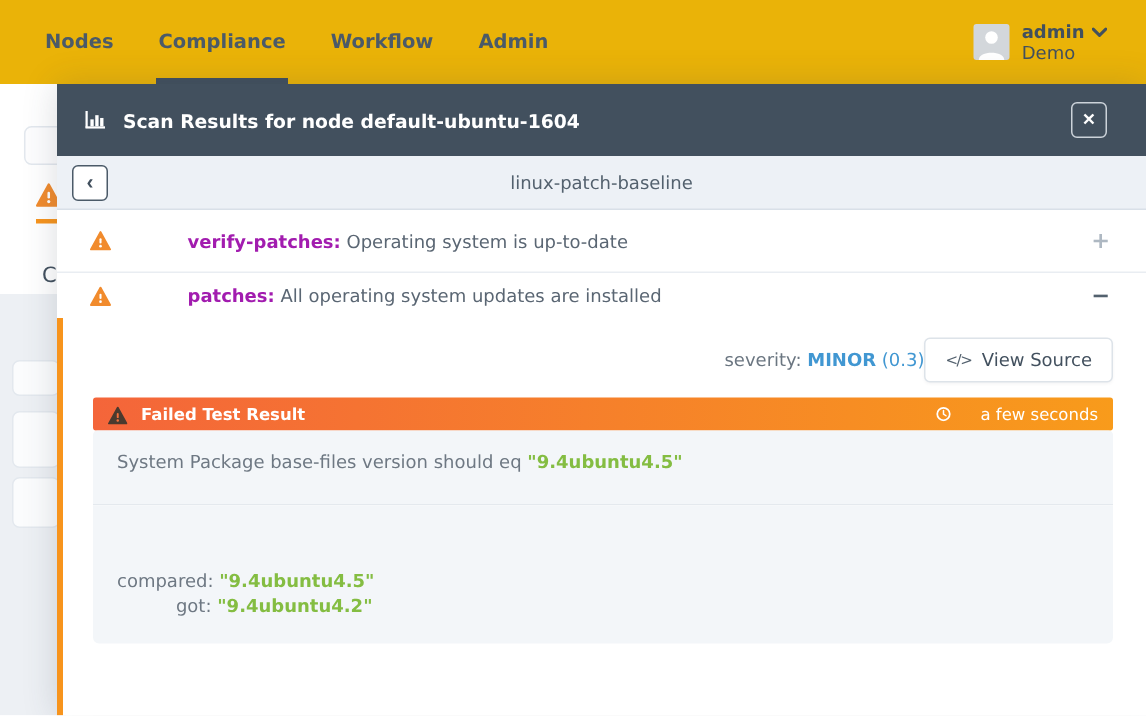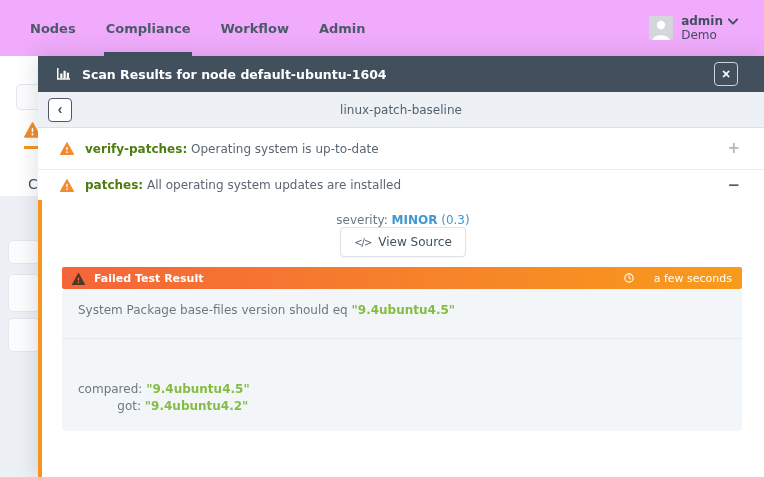--- a/index.html
+++ b/index.html
@@ -12,66 +12,66 @@
   .bg-card { position:absolute; background:#fbfcfd; border:1px solid #e3e8ee; border-radius:5px; }
   .bg-card-1 { left:16px; top:84px; width:30px; height:26px; background:#fdfdfe; }
   .bg-card-2 { left:8px; top:240px; width:32px; height:24px; }
   .bg-card-3 { left:8px; top:274px; width:32px; height:38px; }
   .bg-card-4 { left:8px; top:318px; width:32px; height:34px; }
   .bg-tri { position:absolute; left:24px; top:122px; width:17px; height:16px; }
   .bg-orange-bar { position:absolute; left:24px; top:146px; width:15px; height:3px; background:#f7941d; }
   .bg-letter { position:absolute; left:28px; top:176px; font-size:14px; color:#42505e; }
 
   
-  .nav { position:absolute; left:0; top:0; width:764px; height:56px; background:#f0abfc;
+  .nav { position:absolute; left:0; top:0; width:764px; height:56px; background:#eab308;
          display:flex; align-items:center; justify-content:space-between; padding:0 26px 0 30px; }
   .nav-items { display:flex; height:100%; align-items:center; gap:30px; }
   .nav-item { position:relative; height:100%; display:flex; align-items:center;
               font-size:13px; font-weight:600; color:#4b5a68; cursor:pointer; text-decoration:none; }
   .nav-item.active::after { content:""; position:absolute; left:-2px; right:-2px; bottom:0;
               height:4px; background:#42505e; }
   .nav-user { display:flex; align-items:center; gap:8px; cursor:pointer; }
   .avatar { width:24px; height:24px; background:#d3d7db; border-radius:2px; overflow:hidden;
             display:flex; align-items:flex-end; justify-content:center; }
   .user-text { display:flex; flex-direction:column; line-height:14px; }
   .user-name { font-size:12px; font-weight:600; color:#42505e; display:flex; align-items:center; gap:5px; }
   .user-org  { font-size:12px; color:#42505e; }
 
   
   .modal { position:absolute; left:38px; top:56px; width:726px; height:421px; background:#fff;
            box-shadow:0 0 22px rgba(50,62,80,0.18); display:flex; flex-direction:column; }
-  .modal-header { height:36px; background:#42505e; display:flex; align-items:center;
+  .modal-header { height:48px; background:#42505e; display:flex; align-items:center;
                   padding:0 26px 0 18px; flex:0 0 auto; }
   .modal-title { color:#fff; font-size:12.5px; font-weight:600; margin-left:11px; flex:1; }
   .close-btn { width:24px; height:24px; background:transparent; border:1.5px solid #ccd3da;
                border-radius:4px; color:#fff; font-size:11px; font-weight:bold; line-height:1;
                display:flex; align-items:center; justify-content:center; cursor:pointer; }
   .modal-subheader { height:36px; background:#edf1f6; border-bottom:1px solid #d9e0e8;
                      display:flex; align-items:center; padding:0 10px; flex:0 0 auto; position:relative; }
   .back-btn { width:24px; height:24px; background:#fff; border:1.5px solid #4b5a68; border-radius:4px;
               color:#42505e; font-size:14px; font-weight:bold; line-height:1; cursor:pointer;
               display:flex; align-items:center; justify-content:center; padding-bottom:2px; }
   .breadcrumb { position:absolute; left:0; right:0; text-align:center; font-size:12px; color:#53616e; }
 
   
   .control-row { display:flex; align-items:center; padding:0 24px 0 22px; background:#fff; flex:0 0 auto; }
   .control-row.first { height:42px; border-bottom:1px solid #e9edf2; }
   .control-row.second { height:30px; }
   .warn-icon { width:14px; height:13px; flex:0 0 auto; display:inline-flex; }
   .control-text { font-size:12px; color:#5a6673; margin-left:11px; flex:1; }
-  .control-text b { color:#4d7c0f; font-weight:700; }
+  .control-text b { color:#a21caf; font-weight:700;margin-left:40px; }
   .toggle { font-size:15px; font-weight:700; line-height:1; }
   .toggle.plus { color:#aeb8c2; }
   .toggle.minus { color:#53616e; }
 
   
   .expanded { flex:1; background:#fff; border-left:4px solid #f7941d; padding:0 22px 0 20px;
               display:flex; flex-direction:column; }
-  .severity-row { display:flex; align-items:center; justify-content:center;
-                  padding:13px 0 10px 2px;flex-direction:column; }
+  .severity-row { display:flex; align-items:center; justify-content:flex-end;
+                  padding:13px 0 10px 2px; }
   .severity-text { font-size:12px; color:#6b7681; }
   .sev-val { color:#4197d2; font-weight:700; }
   .sev-score { color:#4197d2; }
   .view-source-btn { display:flex; align-items:center; gap:7px; background:#fff;
                      border:1px solid #dde3e9; border-radius:4px; padding:7px 13px;
                      font-size:12px; color:#42505e; cursor:pointer;
                      box-shadow:0 1px 2px rgba(60,70,90,0.06);
                      font-family:"DejaVu Sans","Liberation Sans",sans-serif; }
   .code-glyph { font-size:10px; color:#53616e; letter-spacing:-1px; }
 

